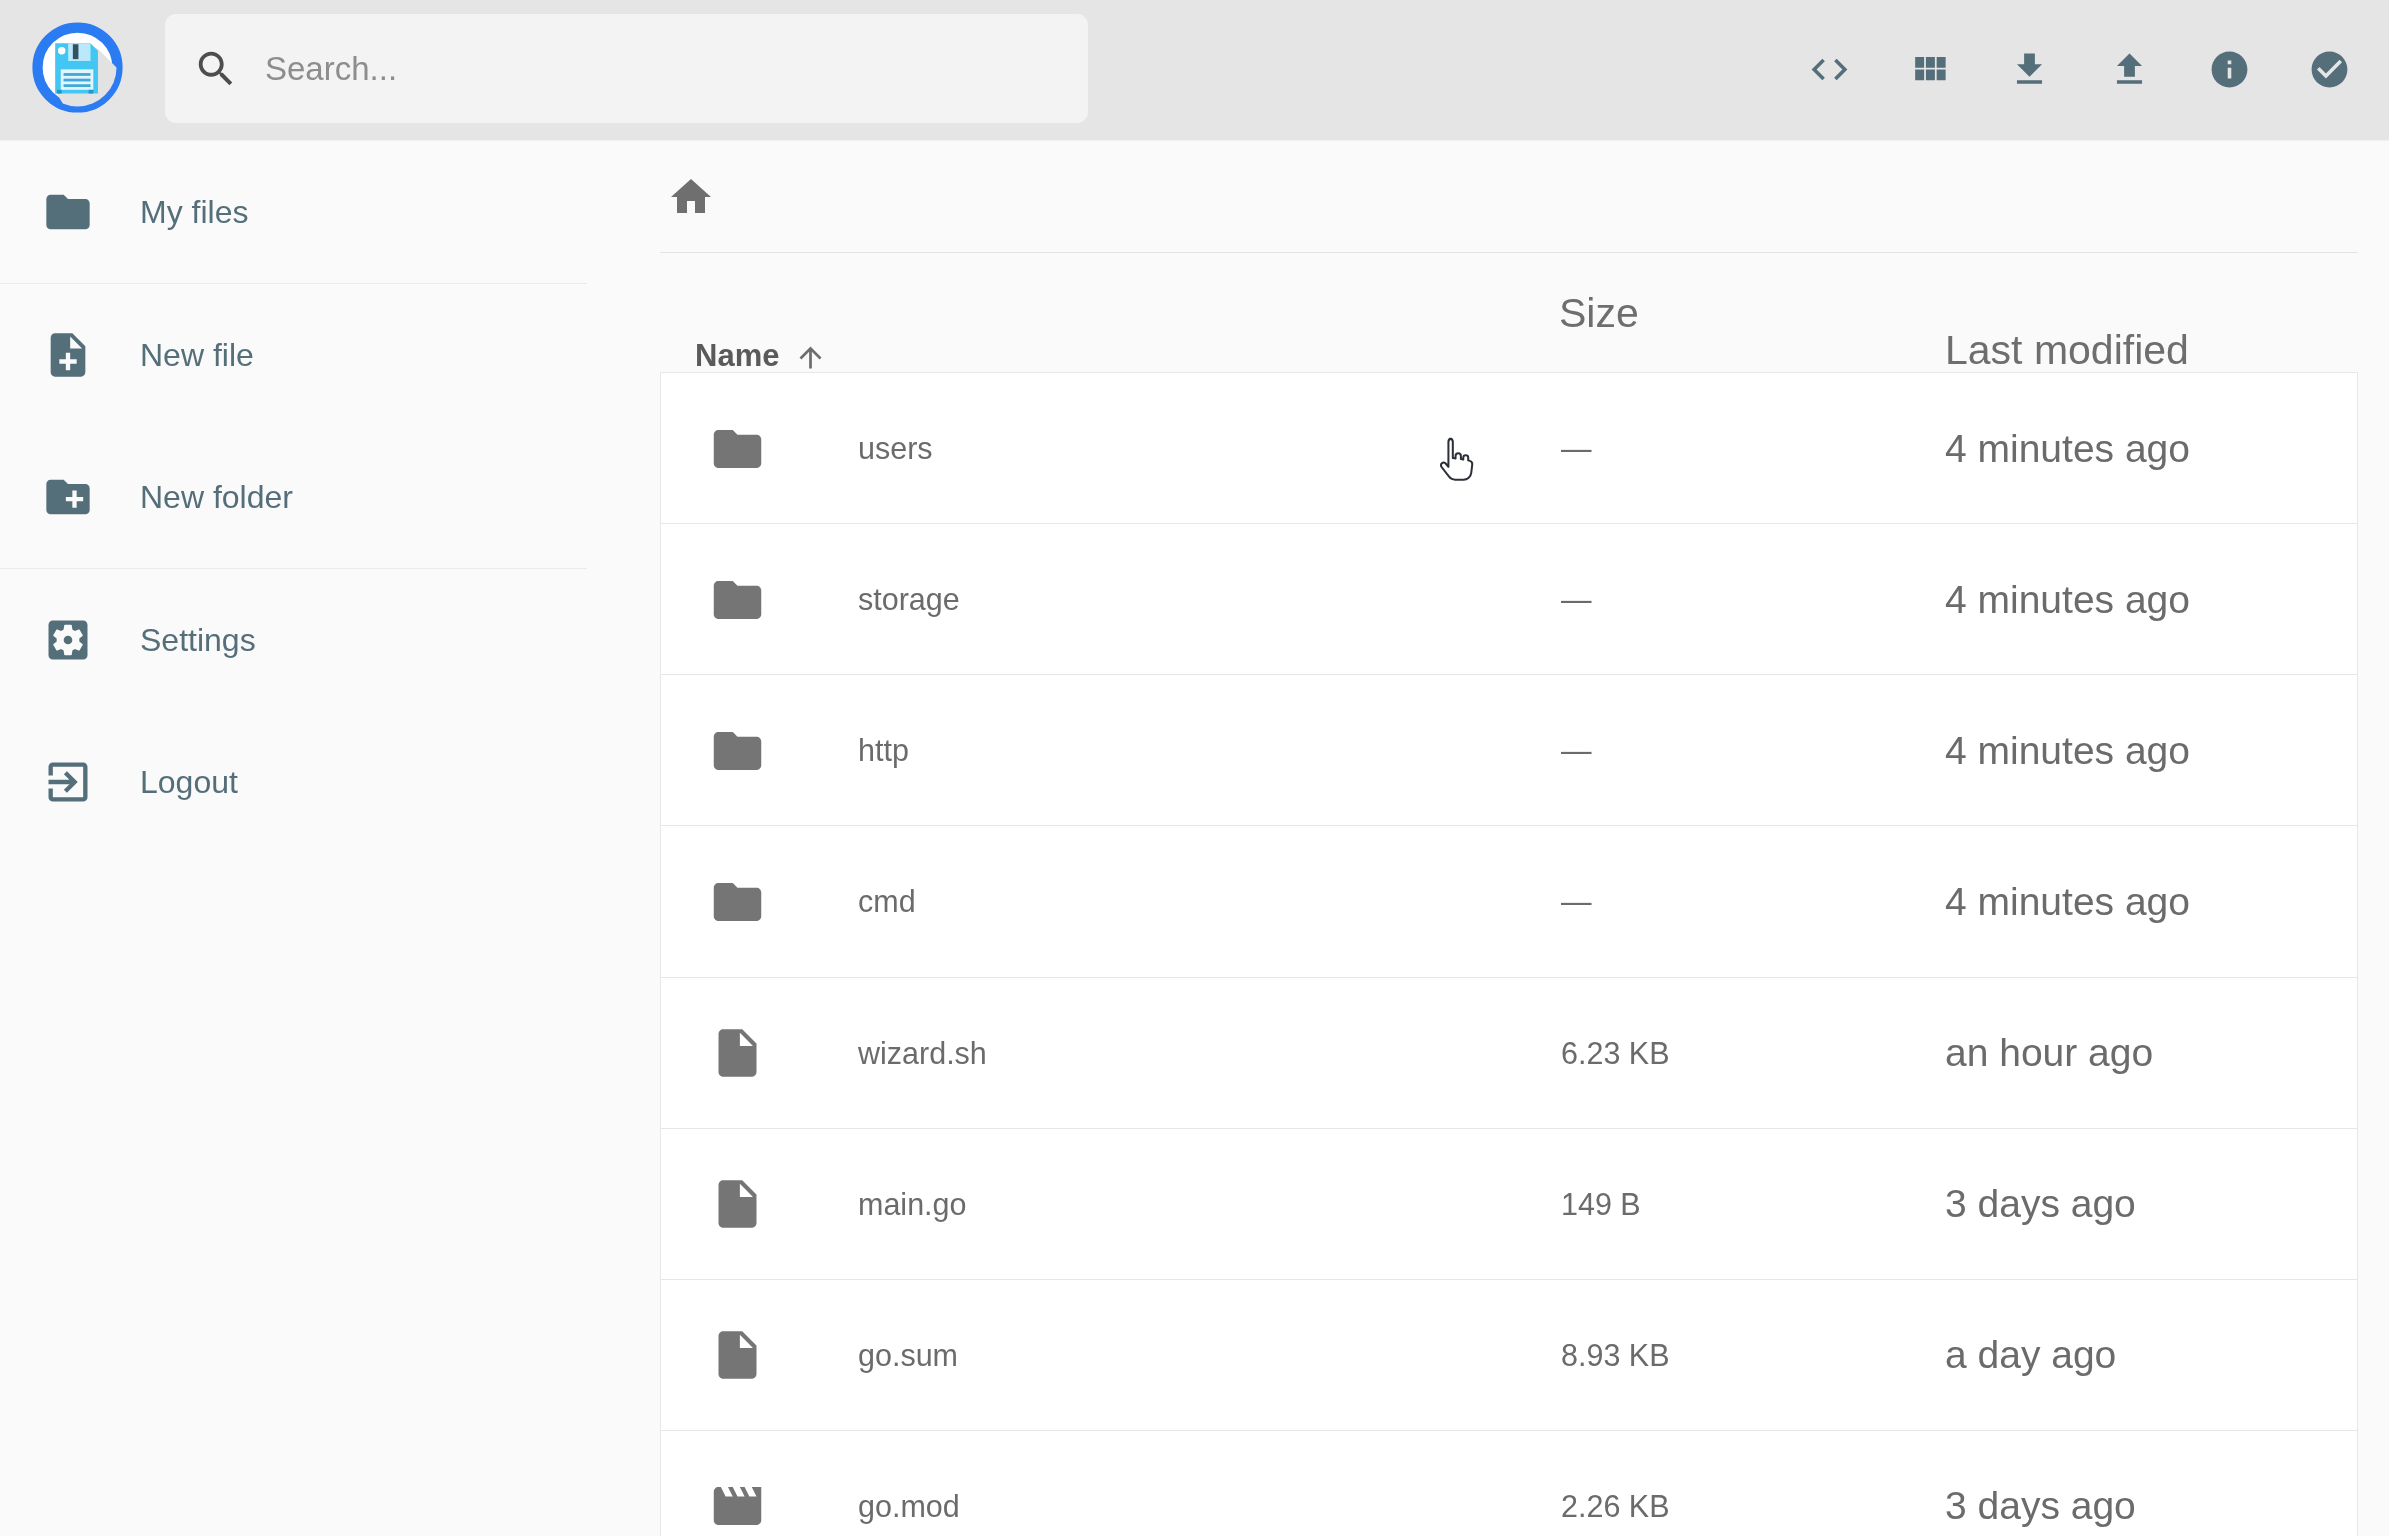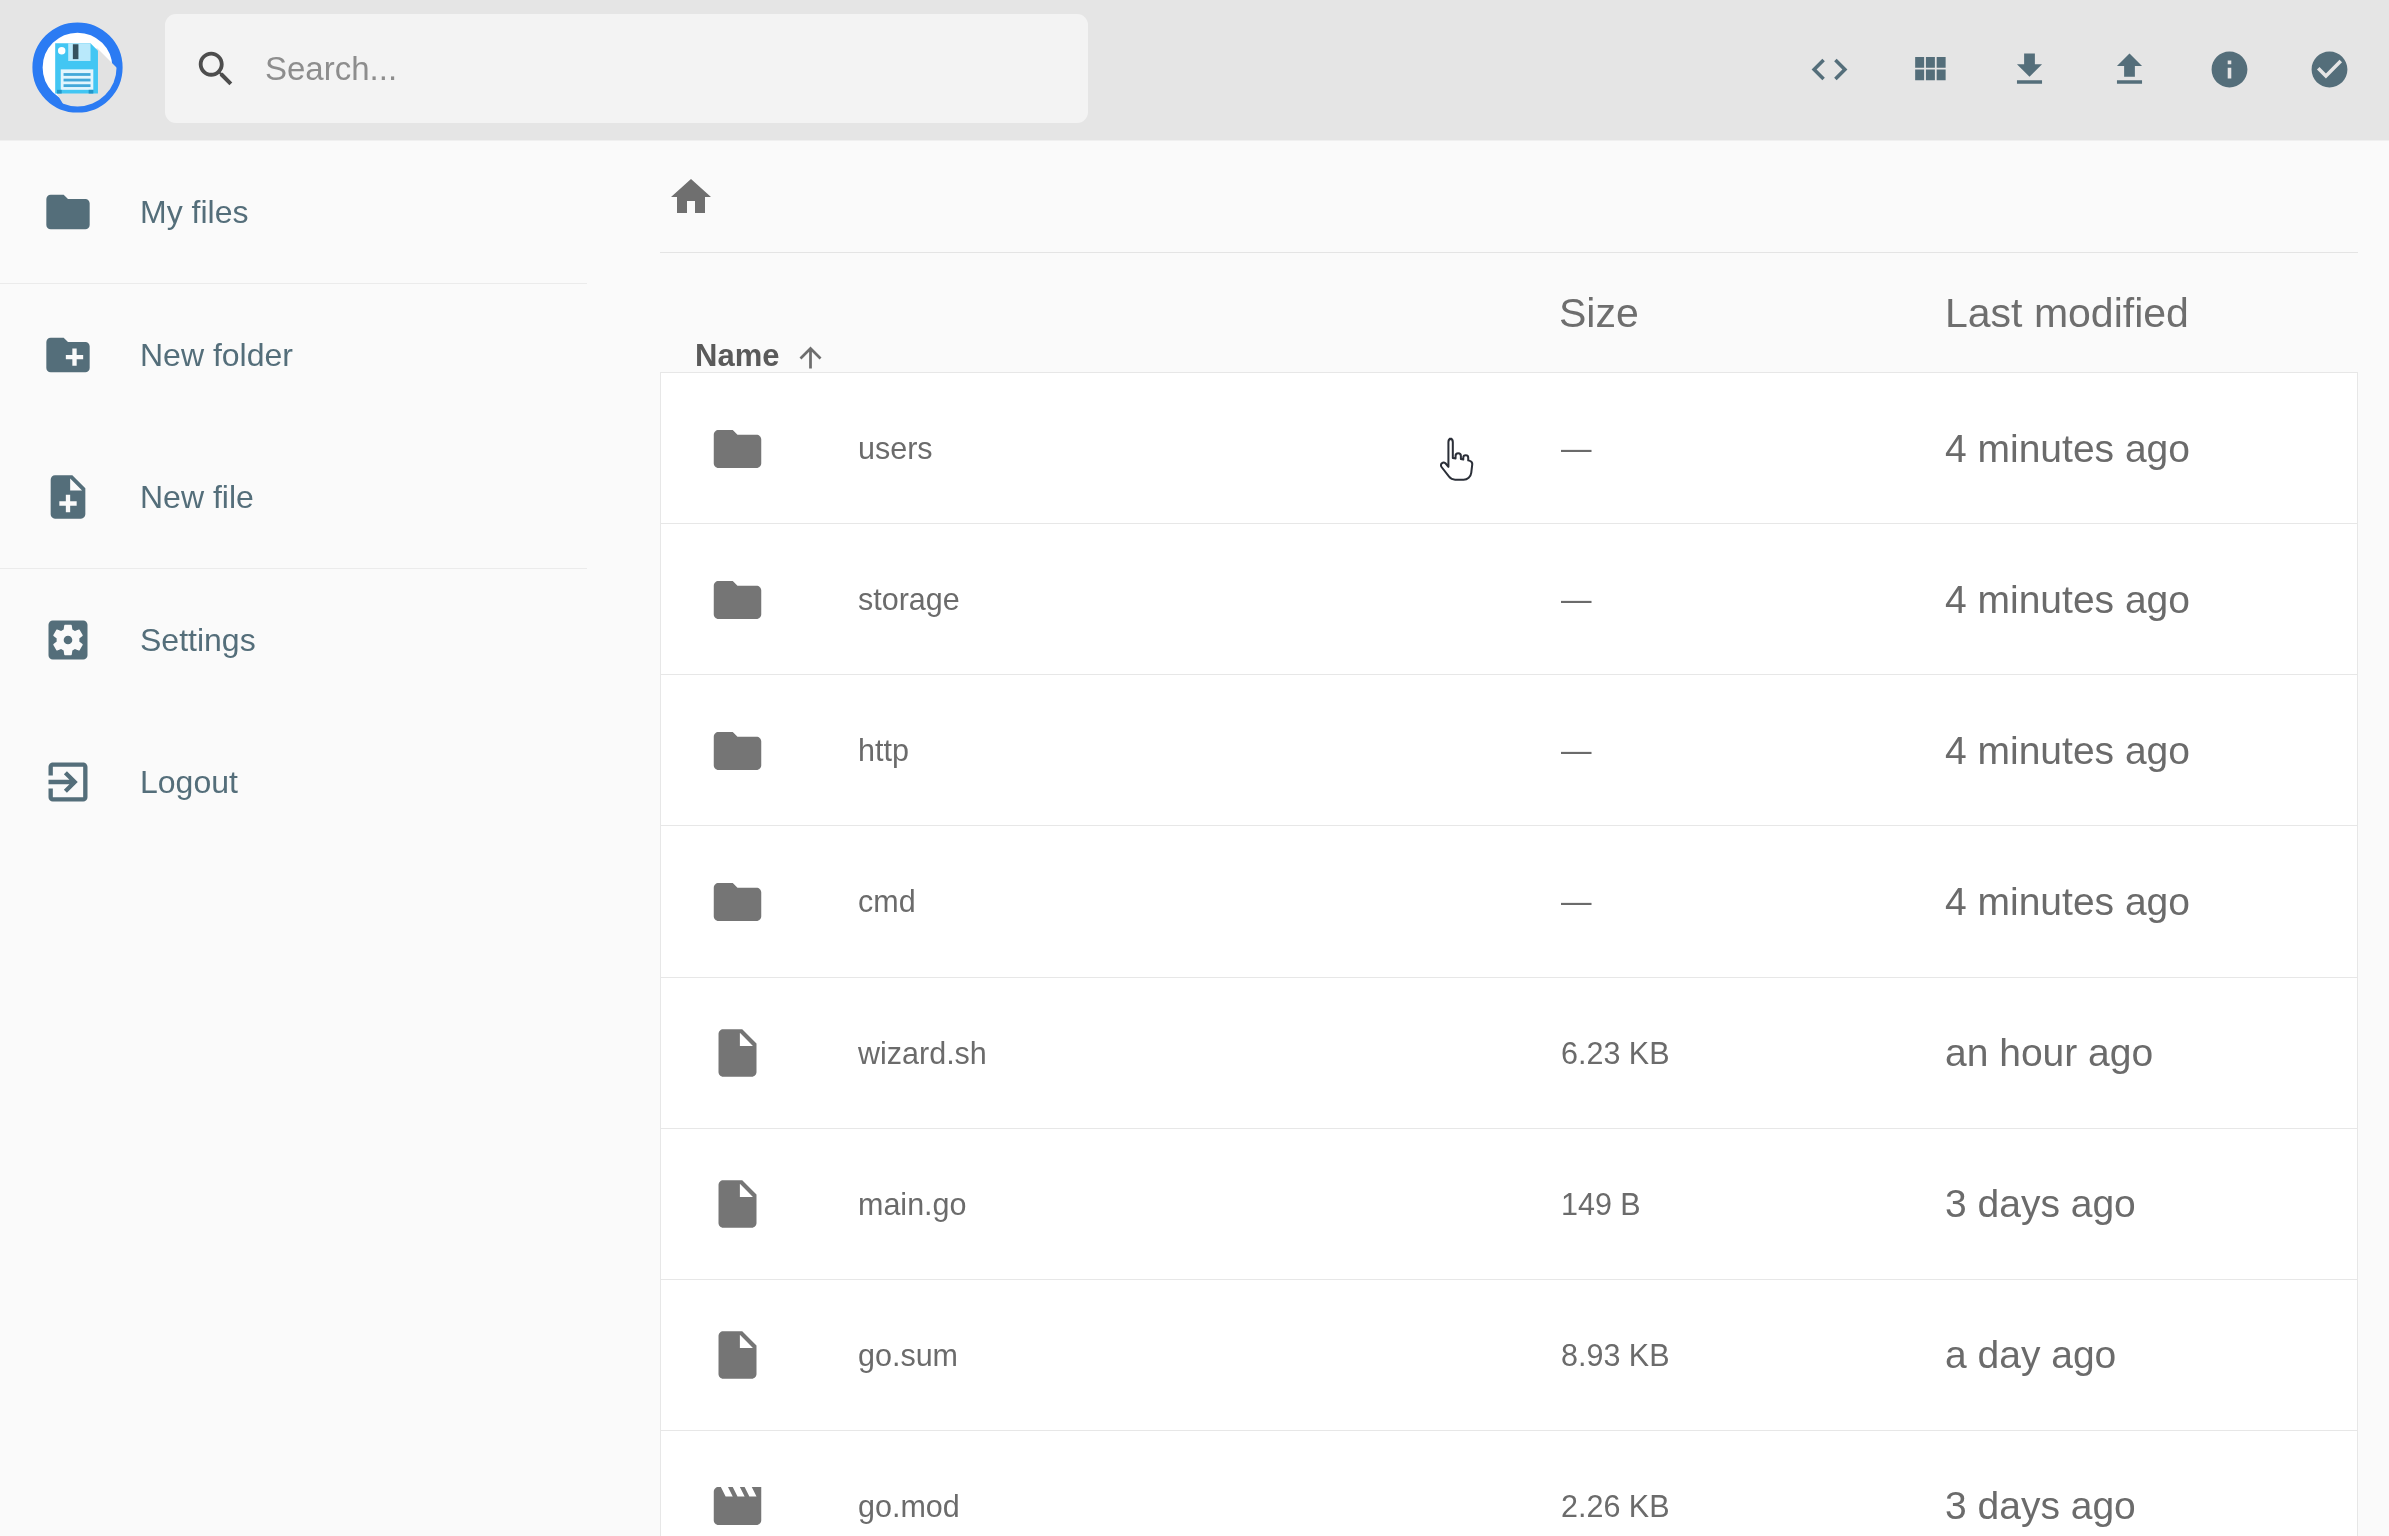--- a/index.html
+++ b/index.html
@@ -73,21 +73,21 @@
   }
   .home-btn svg { width: 48px; height: 48px; fill: #6f6f6f; display: block; }
 
   .list-header { position: relative; height: 121px; }
   .col { position: absolute; top: 0; height: 121px; display: flex; align-items: center; cursor: pointer; }
   .col-name { left: 35px; align-items: flex-end; }
   .col-name .col-label { font-weight: bold; color: #5a5a5a; font-size: 31px; }
   .col-name svg { width: 33px; height: 33px; fill: #6e6e6e; margin-left: 15px; }
   .col-size { left: 899px; }
   .col-size .col-label, .col-modified .col-label { font-weight: normal; color: #6e6e6e; font-size: 41px; }
-  .col-modified { left: 1285px; }
+  .col-modified { left: 1285px; align-items: flex-end; }
 
   .rows { position: relative; }
   .row {
     position: relative; height: 153px; background: #ffffff;
     border: 1.9px solid #e7e7e7; margin-top: -1.9px;
     display: flex; align-items: center; cursor: pointer;
   }
   .row-icon { position: absolute; left: 48px; top: 50%; transform: translateY(-50%); width: 57px; height: 57px; }
   .row-icon svg { width: 57px; height: 57px; fill: #757575; display: block; }
   .row-name { position: absolute; left: 153px; font-size: 30.5px; color: #6b6b6b; margin-left: 44px; }
@@ -224,29 +224,29 @@
 <div class="sidebar">
   <div class="sb-item">
     <svg viewBox="0 0 56 56" width="52" height="52">
         <use href="#i-folder"></use>
       </svg>
     <span class="sb-label">My files</span>
   </div>
   <div class="sb-divider"></div>
   <div class="sb-item">
     <svg viewBox="0 0 56 56" width="52" height="52">
+        <use href="#i-new-file"></use>
+      </svg>
+    <span class="sb-label">New file</span>
+  </div>
+  <div class="sb-item">
+    <svg viewBox="0 0 56 56" width="52" height="52">
         <use href="#i-new-folder"></use>
       </svg>
     <span class="sb-label">New folder</span>
-  </div>
-  <div class="sb-item">
-    <svg viewBox="0 0 56 56" width="52" height="52">
-        <use href="#i-new-file"></use>
-      </svg>
-    <span class="sb-label">New file</span>
   </div>
   <div class="sb-divider"></div>
   <div class="sb-item">
     <svg viewBox="0 0 56 56" width="52" height="52">
         <use href="#i-settings"></use>
       </svg>
     <span class="sb-label">Settings</span>
   </div>
   <div class="sb-item">
     <svg viewBox="0 0 56 56" width="52" height="52">

